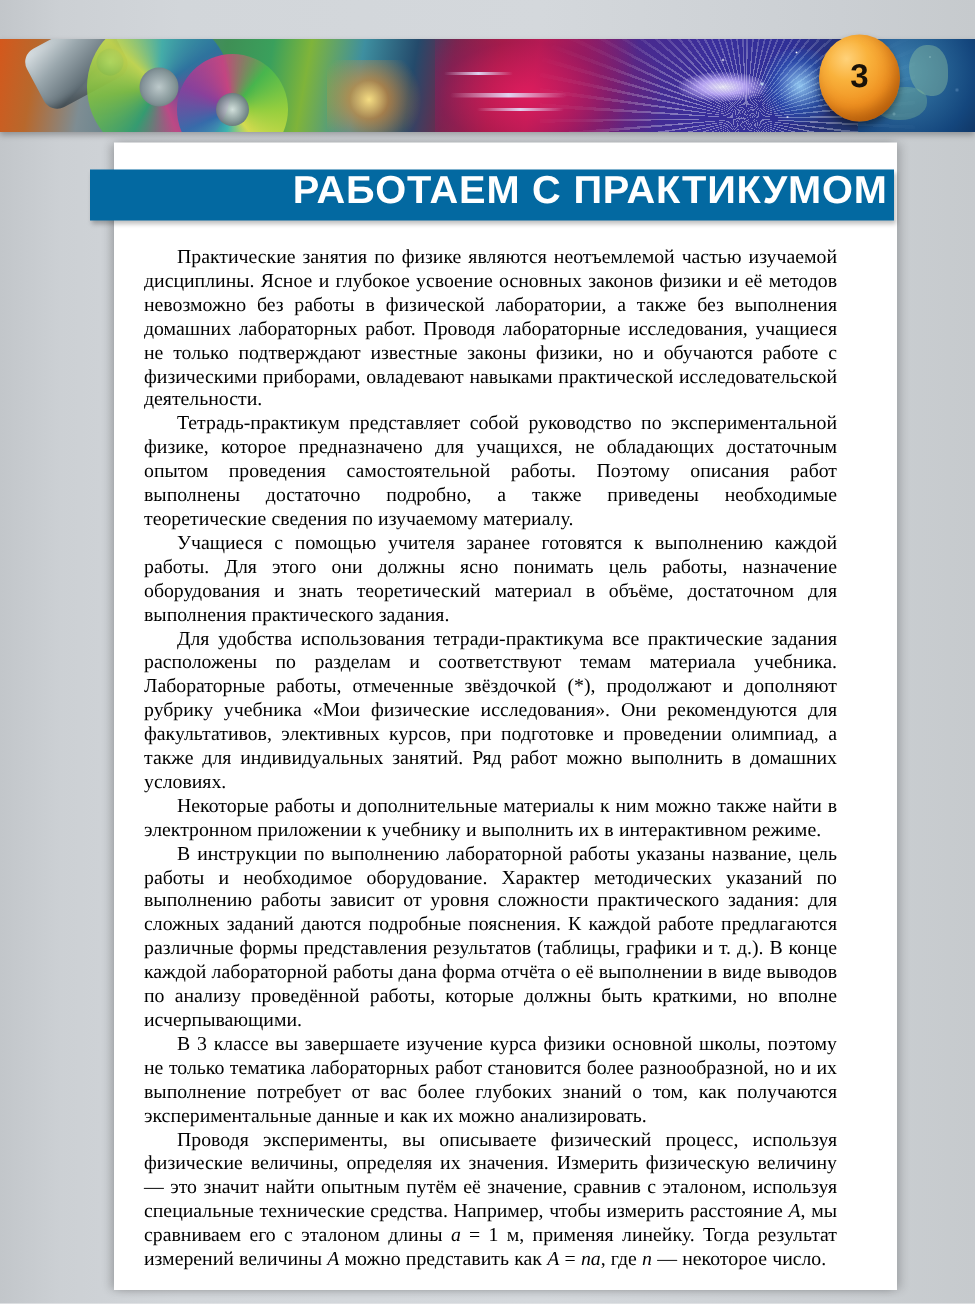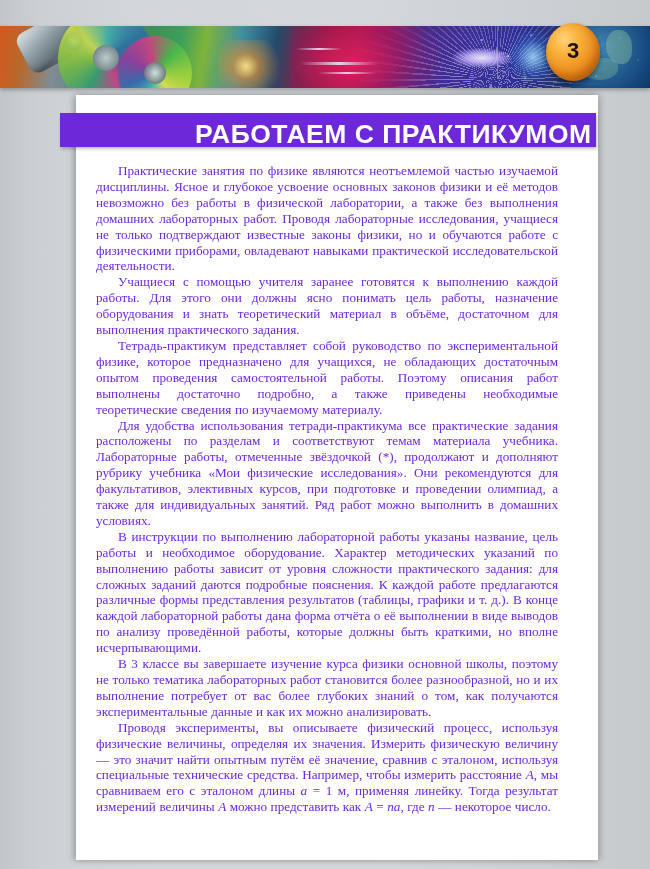--- a/index.html
+++ b/index.html
@@ -188,25 +188,25 @@
     background:#ffffff;
     box-shadow:-3px 0 6px rgba(0,0,0,.22), 3px 0 6px rgba(0,0,0,.16);
     z-index:2;
   }
 
   
   .title-banner {
     position:absolute;
     left:60px; top:113px;
     width:536px; height:34px;
-    background:#6d28d9;
+    background:#0369a1;
     box-shadow:1px 2px 3px rgba(0,0,0,.25);
     z-index:4;
     display:flex;
-    align-items:flex-end;
+    align-items:flex-start;
     justify-content:flex-end;
     padding-right:8px;
   }
   .title-banner .title {
     font-family:"Liberation Sans", sans-serif;
     font-weight:bold;
     font-size:26px;
     letter-spacing:.5px;
     color:#ffffff;
     line-height:1;
@@ -218,21 +218,21 @@
   .content {
     position:absolute;
     left:96px; top:163px;
     width:462px;
     z-index:3;
   }
   .content p {
     font-family:"Liberation Serif", serif;
     font-size:13.2px;
     line-height:15.9px;
-    color:#6d28d9;
+    color:#000000;
     text-align:justify;
     text-indent:22px;
     hyphens:manual;
     -webkit-hyphens:manual;
     word-spacing:.2px;
   }
   .content p + p { margin-top:0; }
   .content i { font-style:italic; }
 </style>
 </head>
@@ -262,19 +262,20 @@
 </div>
 
 <div class="sheet"></div>
 
 <div class="title-banner">
   <span class="title">РАБОТАЕМ С ПРАКТИКУМОМ</span>
 </div>
 
 <div class="content">
   <p>Практические занятия по физике являются неотъемлемой частью изучаемой дисциплины. Ясное и глубокое усвоение основных законов физики и её методов невозможно без работы в физической лаборатории, а также без выполнения домашних лабораторных работ. Проводя лабораторные исследования, учащиеся не только подтверждают известные законы физики, но и обучаются работе с физическими приборами, овладевают навыками практической исследовательской деятельности.</p>
+  <p>Тетрадь-практикум представляет собой руководство по экспериментальной физике, которое предназначено для учащихся, не обладающих достаточным опытом проведения самостоятельной работы. Поэтому описания работ выполнены достаточно подробно, а также приведены необходимые теоретические сведения по изучаемому материалу.</p>
   <p>Учащиеся с помощью учителя заранее готовятся к выполнению каждой работы. Для этого они должны ясно понимать цель работы, назначение оборудования и знать теоретический материал в объёме, достаточном для выполнения практического задания.</p>
-  <p>Тетрадь-практикум представляет собой руководство по экспериментальной физике, которое предназначено для учащихся, не обладающих достаточным опытом проведения самостоятельной работы. Поэтому описания работ выполнены достаточно подробно, а также приведены необходимые теоретические сведения по изучаемому материалу.</p>
   <p>Для удобства использования тетради-практикума все практические задания расположены по разделам и соответствуют темам материала учебника. Лабораторные работы, отмеченные звёздочкой (*), продолжают и дополняют рубрику учебника «Мои физические исследования». Они рекомендуются для факультативов, элективных курсов, при подготовке и проведении олимпиад, а также для индивидуальных занятий. Ряд работ можно выполнить в домашних условиях.</p>
+  <p>Некоторые работы и дополнительные материалы к ним можно также найти в электронном приложении к учебнику и выполнить их в интерактивном режиме.</p>
   <p>В инструкции по выполнению лабораторной работы указаны название, цель работы и необходимое оборудование. Характер методических указаний по выполнению работы зависит от уровня сложности практического задания: для сложных заданий даются подробные пояснения. К каждой работе предлагаются различные формы представления результатов (таблицы, графики и т. д.). В конце каждой лабораторной работы дана форма отчёта о её выполнении в виде выводов по анализу проведённой работы, которые должны быть краткими, но вполне исчерпывающими.</p>
   <p>В 3 классе вы завершаете изучение курса физики основной школы, поэтому не только тематика лабораторных работ становится более разнообразной, но и их выполнение потребует от вас более глубоких знаний о том, как получаются экспериментальные данные и как их можно анализировать.</p>
   <p><span>Проводя эксперименты, вы описываете физический процесс, используя физические величины, определяя их значения. Измерить физическую величину — это значит найти опытным путём её значение, сравнив с эталоном, используя специальные технические средства. Например, чтобы измерить расстояние </span><i>A</i><span>, мы сравниваем его с эталоном длины </span><i>a</i><span> = 1 м, применяя линейку. Тогда результат измерений величины </span><i>A</i><span> можно представить как </span><i>A</i><span> = </span><i>na</i><span>, где </span><i>n</i><span> — некоторое число.</span></p>
 </div>
 
 </body></html>

